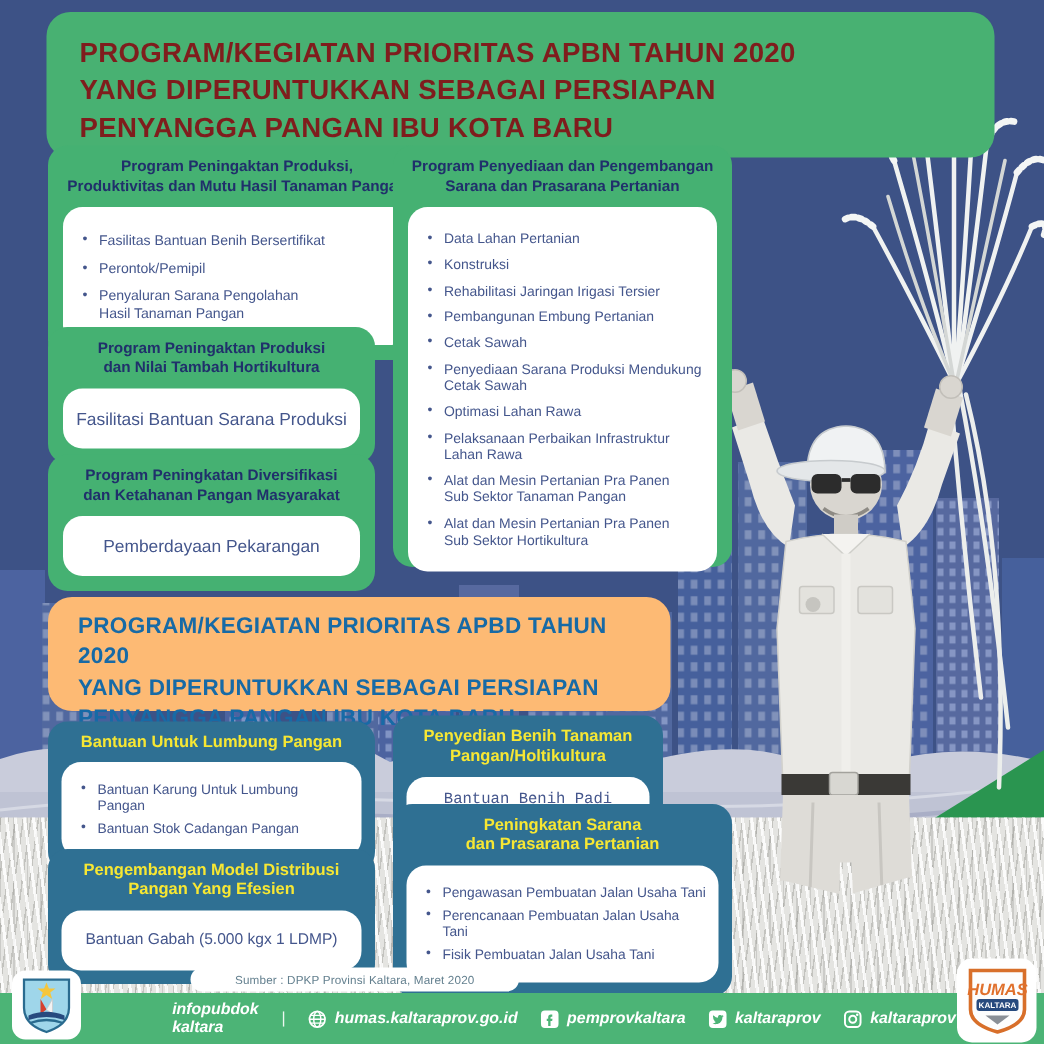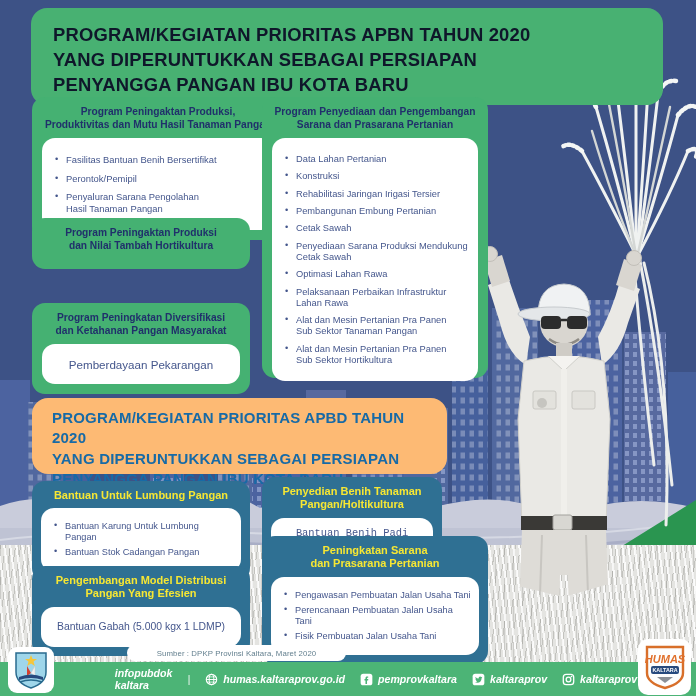--- a/index.html
+++ b/index.html
@@ -16,21 +16,21 @@
       repeating-linear-gradient(98deg, rgba(140,140,134,.38) 0 1px, rgba(255,255,255,0) 1px 5px),
       repeating-linear-gradient(90deg, rgba(90,90,86,.18) 0 1px, transparent 1px 9px);}
   .field-back{top:545px;height:151px;z-index:2;}
   .field-front{top:582px;height:114px;z-index:4;
     clip-path:polygon(0 14px,4% 4px,9% 16px,15% 2px,21% 14px,27% 5px,33% 17px,39% 3px,45% 13px,51% 6px,57% 16px,63% 2px,69% 14px,75% 5px,81% 15px,87% 3px,93% 13px,100% 7px,100% 100%,0 100%);}
   .farmer{position:absolute;left:430px;top:55px;z-index:3;}
 
   
   .hdr{position:absolute;border-radius:16px;z-index:5;}
   .hdr-apbn{left:31px;top:8px;width:632px;height:97px;background:#48b172;padding:14px 12px 0 22px;}
-  .hdr-apbn .t{color:#0f172a;font-weight:bold;font-size:18.4px;line-height:1.37;white-space:pre-line;letter-spacing:.2px;}
+  .hdr-apbn .t{color:#7f1d1d;font-weight:bold;font-size:18.4px;line-height:1.37;white-space:pre-line;letter-spacing:.2px;}
   .hdr-apbd{left:32px;top:398px;width:415px;height:76px;background:#fdba74;padding:10px 10px 0 20px;}
   .hdr-apbd .t{color:#176aa6;font-weight:bold;font-size:15px;line-height:1.35;white-space:pre-line;letter-spacing:.2px;}
 
   .gbox{position:absolute;background:#45b172;border-radius:13px;padding:8px 10px 10px;z-index:5;}
   .gbox .gt{color:#20306b;font-weight:bold;text-align:center;font-size:10.2px;line-height:1.28;white-space:pre-line;margin-bottom:7px;}
   .bbox{position:absolute;background:#2f7093;border-radius:13px;padding:8px 9px 9px;z-index:5;}
   .bbox .bt{color:#f7e733;font-weight:bold;text-align:center;font-size:11px;line-height:1.22;white-space:pre-line;margin-bottom:6px;}
 
   .card{background:#fff;border-radius:13px;padding:7px 8px;}
   .card.center{display:flex;align-items:center;justify-content:center;text-align:center;
@@ -208,20 +208,21 @@
         <li>Perontok/Pemipil</li>
         <li>Penyaluran Sarana Pengolahan
 Hasil Tanaman Pangan</li>
       </ul>
     </div>
   </section>
 
   <section class="gbox" id="b2">
     <div class="gt">Program Peningaktan Produksi
 dan Nilai Tambah Hortikultura</div>
+    <div class="card center">Fasilitasi Bantuan Sarana Produksi</div>
   </section>
 
   <section class="gbox" id="b3">
     <div class="gt">Program Peningkatan Diversifikasi
 dan Ketahanan Pangan Masyarakat</div>
     <div class="card center">Pemberdayaan Pekarangan</div>
   </section>
 
   <section class="gbox" id="b4">
     <div class="gt">Program Penyediaan dan Pengembangan

